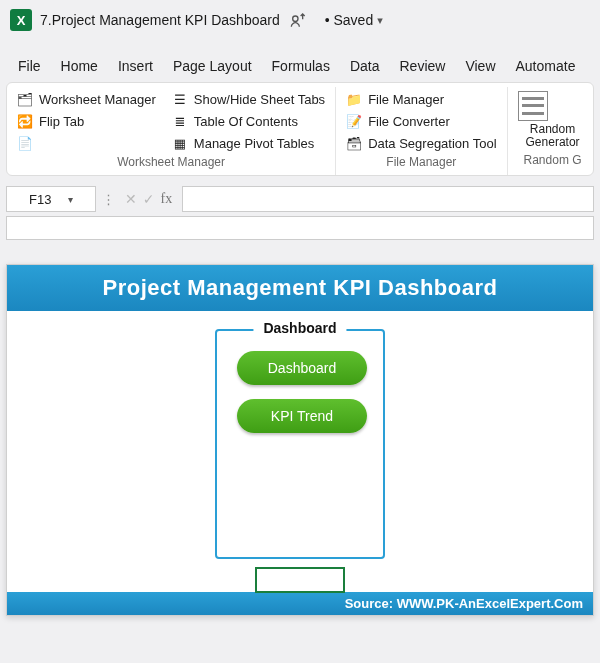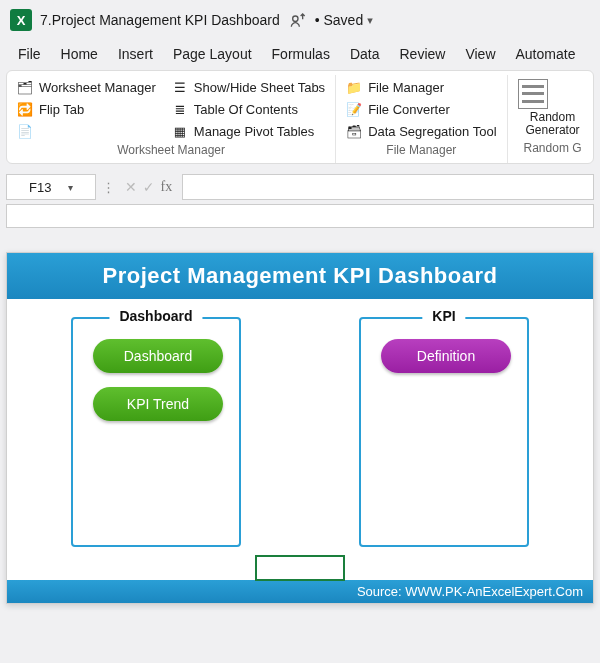--- a/index.html
+++ b/index.html
@@ -4,25 +4,25 @@
 <style>
   * { box-sizing: border-box; margin: 0; padding: 0; font-family: "Segoe UI", Arial, sans-serif; }
   body { width: 600px; height: 663px; background: #f0f0f2; overflow: hidden; font-size: 13px; color: #222; }
 
   
   .titlebar { display: flex; align-items: center; height: 40px; padding: 0 10px; gap: 8px; }
   .excel-icon { width: 22px; height: 22px; background:#107c41; border-radius:3px; position:relative; display:flex; align-items:center; justify-content:center; color:#fff; font-weight:bold; font-size:13px; }
   .excel-icon::after { content:"X"; }
   .title-text { font-size: 14px; color:#1a1a1a; }
   .share-icon { width:16px; height:16px; margin-left:2px; }
-  .saved { font-size:14px; color:#1a1a1a; margin-left:1px; display:flex; align-items:center; gap:4px;}
+  .saved { font-size:14px; color:#1a1a1a; margin-left:11px; display:flex; align-items:center; gap:4px;}
   .chev { font-size:11px; color:#555; }
 
   
-  .tabs { display:flex; align-items:center; gap:20px; padding: 6px 14px 8px 18px; font-size:14px; color:#222;}
+  .tabs { display:flex; align-items:center; gap:20px; padding: 6px 14px 8px 18px; font-size:14px; color:#222;margin-top:12px;}
   .tab { cursor:default; }
 
   
   .ribbon { background:#fff; border:1px solid #ddd; border-radius:6px; margin: 0 6px; display:flex; padding:4px 0 0 0; }
   .ribbon-group { border-right:1px solid #e5e5e5; padding:2px 10px 2px 10px; display:flex; flex-direction:column; }
   .ribbon-group:last-child { border-right:none; }
   .group-body { display:flex; gap:16px; }
   .col { display:flex; flex-direction:column; gap:6px; padding-top:2px; }
   .cmd { display:flex; align-items:center; gap:6px; font-size:13px; color:#222; white-space:nowrap; }
   .cmd .ic { width:16px; height:16px; display:inline-flex; align-items:center; justify-content:center; font-size:13px; }
@@ -45,21 +45,21 @@
   .sheet-area { margin:24px 6px 0 6px; background:#fff; border:1px solid #cfcfcf; box-shadow:0 2px 6px rgba(0,0,0,0.15); }
   .dash-title { background:linear-gradient(#2a9fd6,#1b87c0); color:#fff; text-align:center; font-size:22px; font-weight:bold; padding:10px 0; letter-spacing:0.5px; }
   .panels { display:flex; justify-content:space-around; padding:18px 10px 8px 10px; gap:10px; }
   .panel { position:relative; border:2px solid #2a9fd6; border-radius:4px; width:170px; height:230px; padding:20px 4px 8px 8px; display:flex; flex-direction:column; align-items:center; gap:14px; }
   .panel-title { position:absolute; top:-11px; left:50%; transform:translateX(-50%); background:#fff; padding:0 10px; font-weight:bold; font-size:14px; color:#111; white-space:nowrap;}
   .pill { width:130px; height:34px; border-radius:18px; display:flex; align-items:center; justify-content:center; color:#fff; font-size:14px; font-weight:500; box-shadow:0 2px 3px rgba(0,0,0,0.25);}
   .green { background:linear-gradient(#5fbf2e,#3f9e14);}
   .orange { background:linear-gradient(#f07a3c,#e05a1c);}
   .purple { background:linear-gradient(#b83fbf,#9a1fa3);}
   .sel-cell { width:90px; height:26px; border:2px solid #1a7f3c; background:#fff; margin:0 auto -1px auto; }
-  .source-bar { background:linear-gradient(#2a9fd6,#1b87c0); color:#fff; text-align:right; font-size:13px; font-weight:normal; padding:4px 10px; }
+  .source-bar { background:linear-gradient(#2a9fd6,#1b87c0); color:#fff; text-align:right; font-size:13px; font-weight:bold; padding:4px 10px; }
 
   svg { display:block; }
 </style>
 </head>
 <body>
 
 <div class="titlebar">
   <div class="excel-icon"></div>
   <span class="title-text">7.Project Management KPI Dashboard</span>
   <span>
@@ -170,22 +170,18 @@
 <div class="formula-row2"></div>
 
 <div class="sheet-area">
   <div class="dash-title">Project Management KPI Dashboard</div>
   <div class="panels">
     <div class="panel">
       <div class="panel-title">Dashboard</div>
       <div class="pill green">Dashboard</div>
       <div class="pill green">KPI Trend</div>
     </div>
-    <div class="panel">
-      <div class="panel-title">KPI</div>
-      <div class="pill purple">Definition</div>
-    </div>
   </div>
   <div style="display:flex; justify-content:center;">
       <div class="sel-cell"></div>
     </div>
   <div class="source-bar">Source: WWW.PK-AnExcelExpert.Com</div>
 </div>
 
 </body></html>

